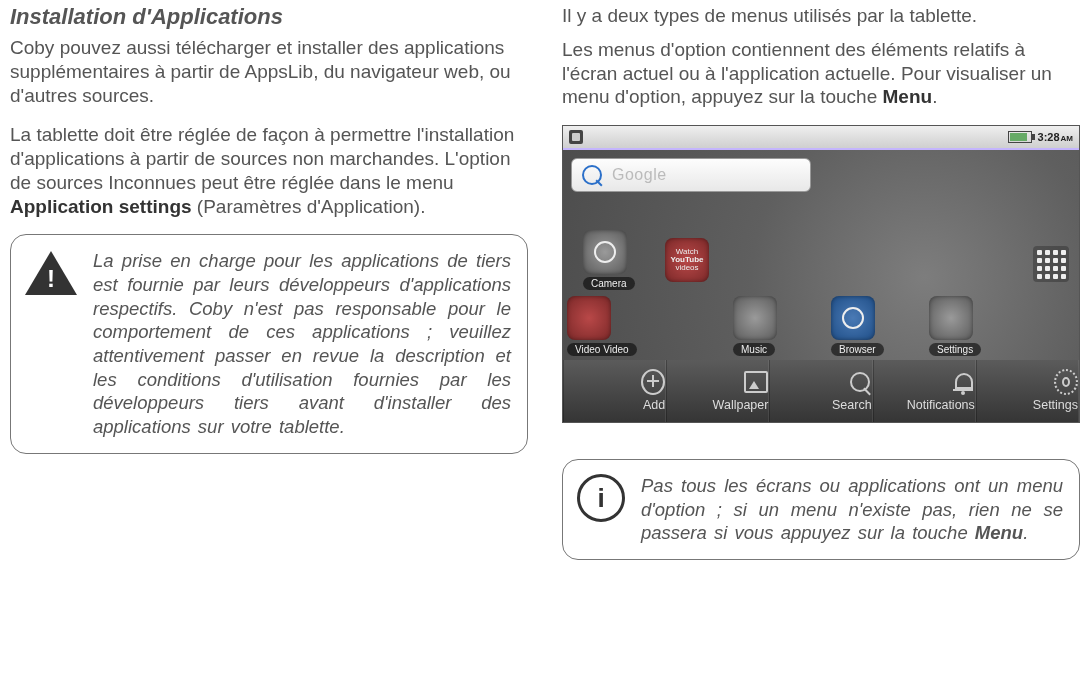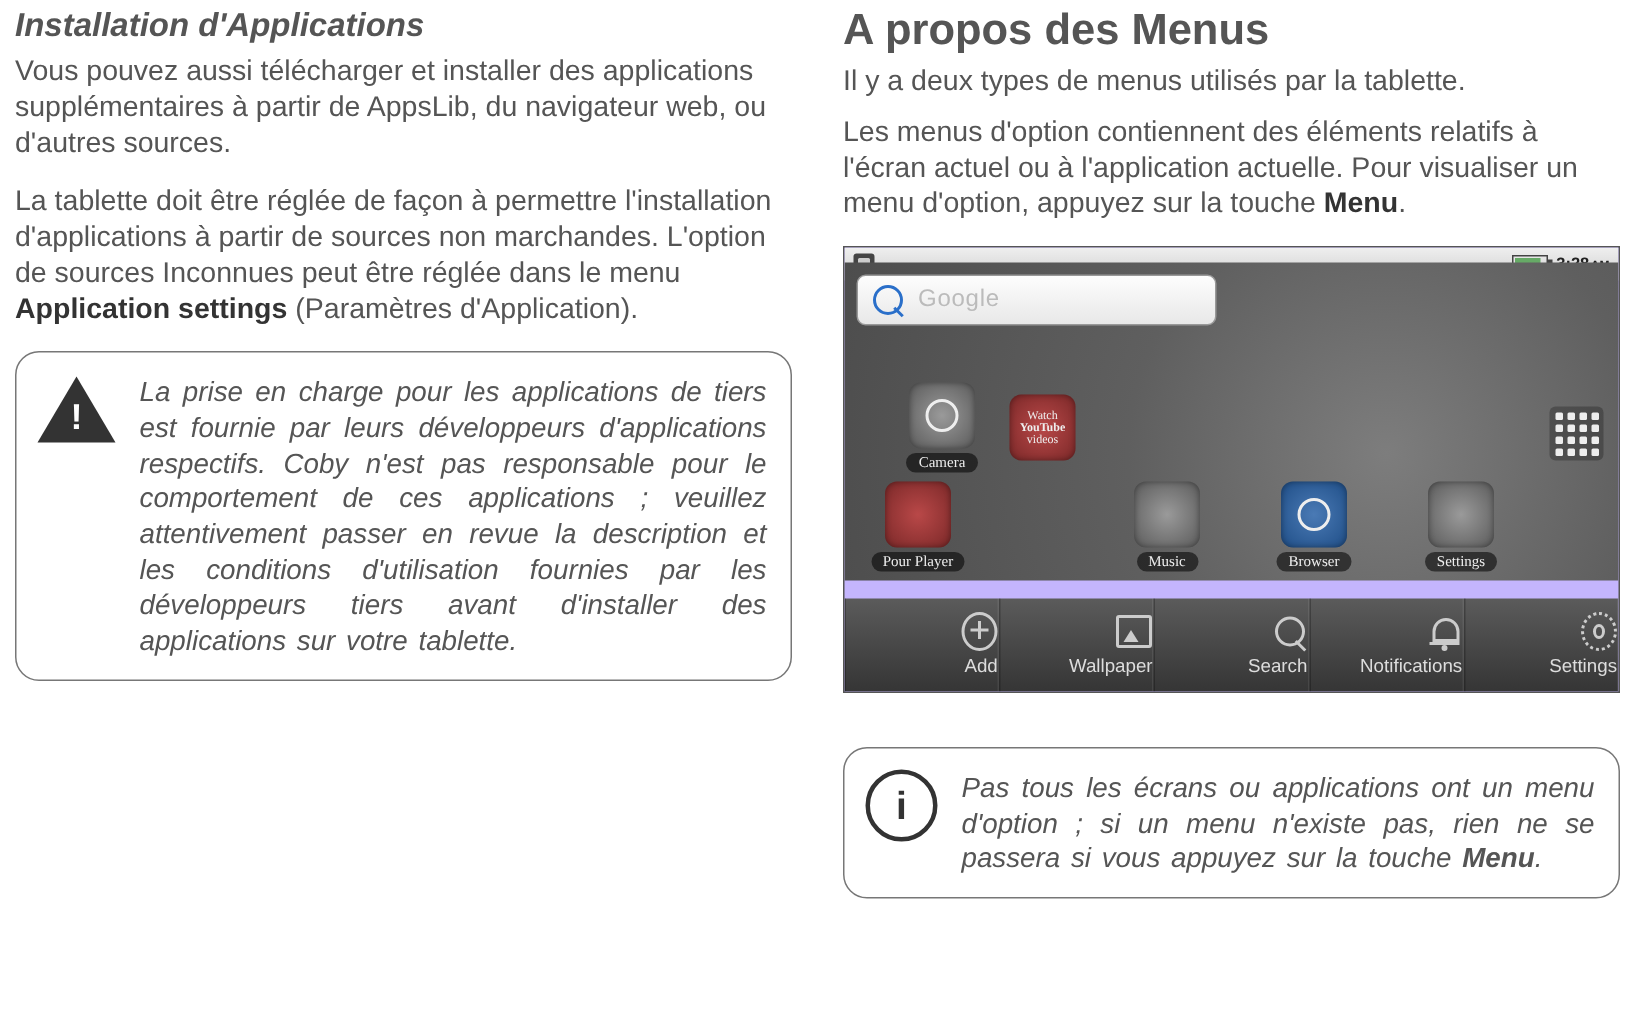--- a/index.html
+++ b/index.html
@@ -98,21 +98,21 @@
   .statusbar .notif-icon { width:14px;height:14px;background:#444;border-radius:2px;position:relative;}
   .statusbar .notif-icon:after{content:"";position:absolute;left:3px;top:3px;width:8px;height:8px;background:#ccc;border-radius:1px;}
   .statusbar .batt { width:22px;height:10px;border:1px solid #444;position:relative;}
   .statusbar .batt:after{content:"";position:absolute;right:-4px;top:2px;width:3px;height:6px;background:#444;}
   .statusbar .batt .fill{position:absolute;left:1px;top:1px;bottom:1px;width:80%;background:#6a6;}
   .statusbar .time { font-weight: bold; }
   .statusbar .am { font-size:8px; font-weight:bold; margin-left:1px;}
 
   .wallpaper {
     position: absolute;
-    top: 10px; left: 0; right: 0;
+    top: 24px; left: 0; right: 0;
     height: 212px;
     background: radial-gradient(circle at 70% 60%, #7d7d7d 0%, #5f5f5f 45%, #4d4d4d 100%);
   }
   .searchbox {
     position: absolute;
     top: 8px; left: 8px;
     width: 240px; height: 34px;
     background: linear-gradient(#fdfdfd,#e8e8e8);
     border: 1px solid #999;
     border-radius: 6px;
@@ -153,23 +153,22 @@
     position:absolute;
     left: 0; right: 0;
     bottom: 6px;
   }
   .row1 { position:absolute; bottom: 66px; left: 20px; }
   .row2 {
     position:absolute; bottom: 0px; left: 0; right: 56px;
     display:flex; justify-content:space-around;
   }
   .hs-item {
-    display:flex; flex-direction:column; align-items:center; gap:3px;
+    display:flex; flex-direction:column; align-items:flex-start; gap:3px;
     width: 90px;
-    font-family: Liberation Serif, serif;
   }
   .hs-icon {
     width: 44px; height: 44px; border-radius: 8px;
     background: radial-gradient(#b94848,#7a2828);
     box-shadow: inset 0 0 4px rgba(0,0,0,0.4);
     position:relative;
   }
   .hs-icon.gray { background: radial-gradient(#9a9a9a,#5a5a5a); }
   .hs-icon.blue { background: radial-gradient(#4a7ab5,#1f4e87); }
   .hs-icon .inner {
@@ -236,37 +235,36 @@
     color:#fff; font-weight:bold; font-size:24px; font-style:normal;
   }
 </style>
 </head>
 <body>
 
 <div class="columns">
 
   <div class="col">
     <h2 class="section-title-italic">Installation d'Applications</h2>
-    <p class="para">Vous pouvez aussi télécharger et installer des applications supplémentaires à partir de AppsLib, du navigateur web, ou d'autres sources.</p>
+    <p class="para">Coby pouvez aussi télécharger et installer des applications supplémentaires à partir de AppsLib, du navigateur web, ou d'autres sources.</p>
     <p class="para">
       <span>La tablette doit être réglée de façon à permettre l'installation d'applications à partir de sources non marchandes. L'option de sources Inconnues peut être réglée dans le menu </span><span class="bold-inline">Application settings</span><span> (Paramètres d'Application).</span>
     </p>
 
     <div class="callout">
       <div class="icon-slot">
         <div class="warn-tri">
             <span class="bang">!</span>
           </div>
       </div>
       <div class="text wordspace">La prise en charge pour les applications de tiers est fournie par leurs développeurs d'applications respectifs. Coby n'est pas responsable pour le comportement de ces applications ; veuillez attentivement passer en revue la description et les conditions d'utilisation fournies par les développeurs tiers avant d'installer des applications sur votre tablette.</div>
     </div>
   </div>
 
   <div class="col">
-    <h1 class="section-title-main">A propos des Menus</h1>
     <p class="para para-tight">Il y a deux types de menus utilisés par la tablette.</p>
     <p class="para">
       <span>Les menus d'option contiennent des éléments relatifs à l'écran actuel ou à l'application actuelle. Pour visualiser un menu d'option, appuyez sur la touche </span><span class="bold-inline">Menu</span><span>.</span>
     </p>
 
     <div class="tablet">
       <div class="statusbar">
         <div class="notif-icon"></div>
         <div class="right">
           <div class="batt">
@@ -306,21 +304,21 @@
             <div class="hs-item">
               <div class="hs-icon gray">
                   <div class="inner"></div>
                 </div>
               <div class="hs-label">Camera</div>
             </div>
           </div>
           <div class="row2">
             <div class="hs-item">
               <div class="hs-icon"></div>
-              <div class="hs-label">Pour Player</div>
+              <div class="hs-label">Video Video</div>
             </div>
             <div class="hs-item" style="width:60px;margin-top:-58px;">
               <div class="hs-icon yt">
                 <div><span>Watch</span><br><b>YouTube</b><br><span>videos</span></div>
               </div>
             </div>
             <div class="hs-item">
               <div class="hs-icon gray note"></div>
               <div class="hs-label">Music</div>
             </div>

